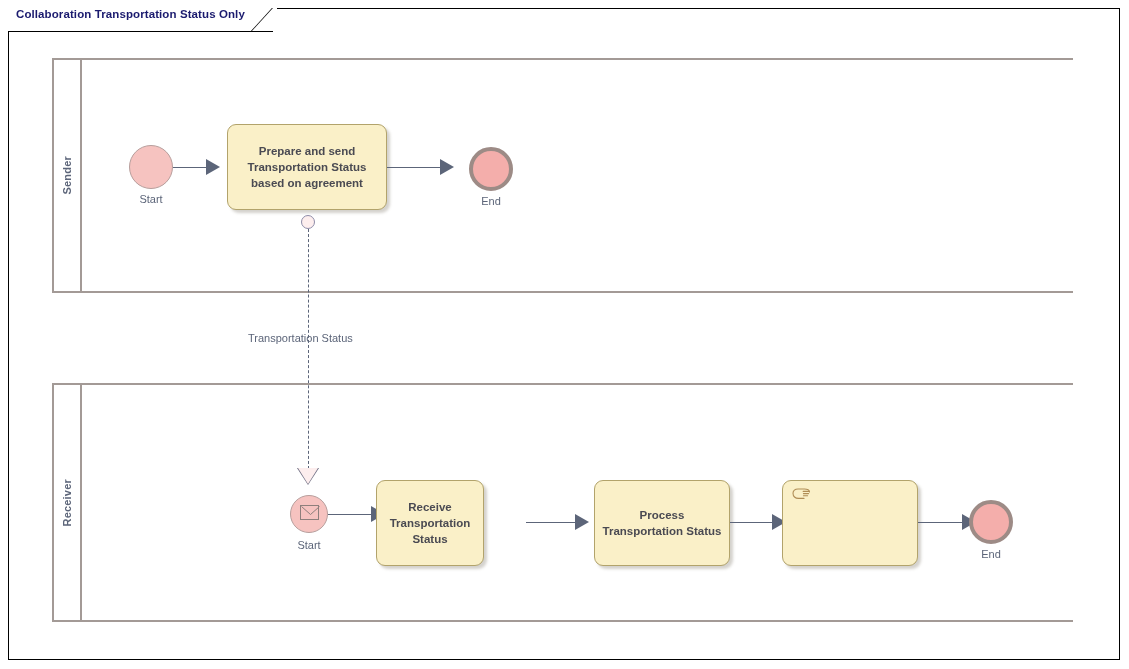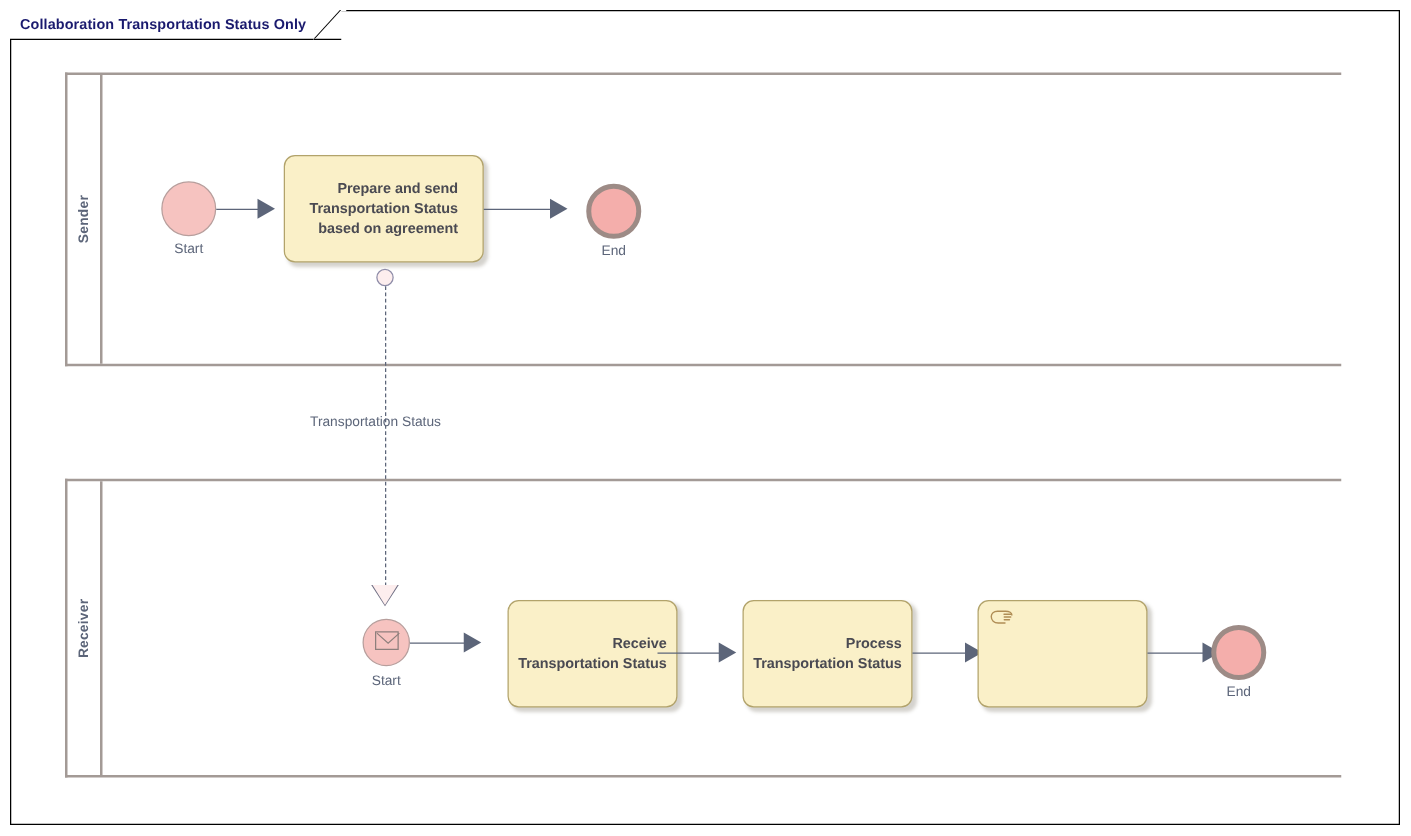--- a/index.html
+++ b/index.html
@@ -39,21 +39,21 @@
     z-index: 5;
     display: flex;
     align-items: center;
   }
   #title-tab .tab-body {
     position: relative;
     height: 24px;
     box-sizing: border-box;
     border-bottom: 1px solid #000000;
     display: flex;
-    align-items: center;
+    align-items: flex-start;
     padding: 0 6px 0 8px;
     background: #ffffff;
   }
   #title-tab .tab-label {
     font-size: 11.5px;
     font-weight: bold;
     color: #1a1a6e;
     white-space: nowrap;
     letter-spacing: 0.1px;
   }
@@ -176,21 +176,21 @@
     border-radius: 9px;
     box-shadow: 3px 3px 3px rgba(120,115,100,0.32);
     display: flex;
     align-items: center;
     justify-content: center;
   }
   .task-label {
     font-size: 11.5px;
     font-weight: bold;
     color: #4a4a52;
-    text-align: right;
+    text-align: center;
     line-height: 16px;
     padding: 0 6px;
     white-space: pre-line;
   }
   .task-icon {
     position: absolute;
     left: 8px;
     top: 6px;
     width: 20px;
     height: 18px;
@@ -302,21 +302,21 @@
   <div class="envelope" style="left:300px; top:505px; width:19px; height:15px;">
     <svg width="19" height="15" viewBox="0 0 19 15" style="display:block;">
       <polyline points="0.5,0.5 9.5,8.5 18.5,0.5" fill="none" stroke="#8e7f7c" stroke-width="1"></polyline>
     </svg>
   </div>
   <div class="event-label" style="left:267px; top:539px; width:84px;">Start</div>
 
   <div class="flow-line flow-h" style="left:328px; top:514px; width:50px;"></div>
   <div class="arrow-right" style="left:371px; top:506px;"></div>
 
-  <div class="task" style="left:406px; top:480px; width:136px; height:86px;">
+  <div class="task" style="left:376px; top:480px; width:108px; height:86px;">
     <span class="task-label">Receive
 Transportation Status</span>
   </div>
 
   <div class="flow-line flow-h" style="left:526px; top:522px; width:56px;"></div>
   <div class="arrow-right" style="left:575px; top:514px;"></div>
 
   <div class="task" style="left:594px; top:480px; width:136px; height:86px;">
     <span class="task-label">Process
 Transportation Status</span>

